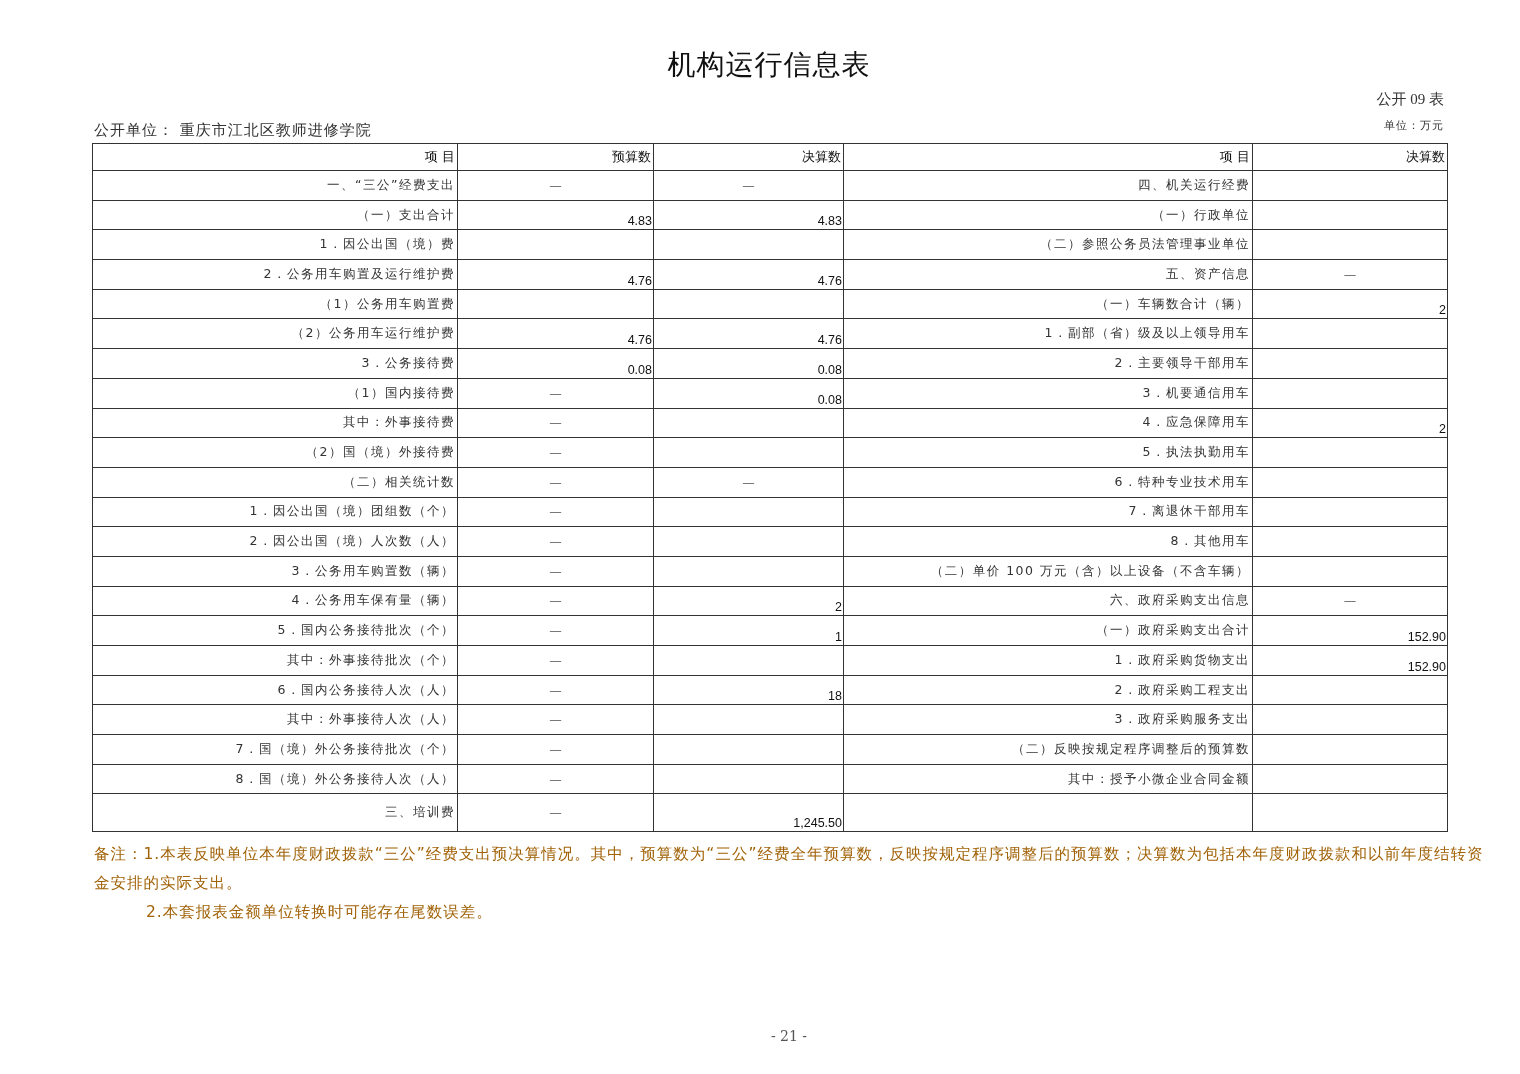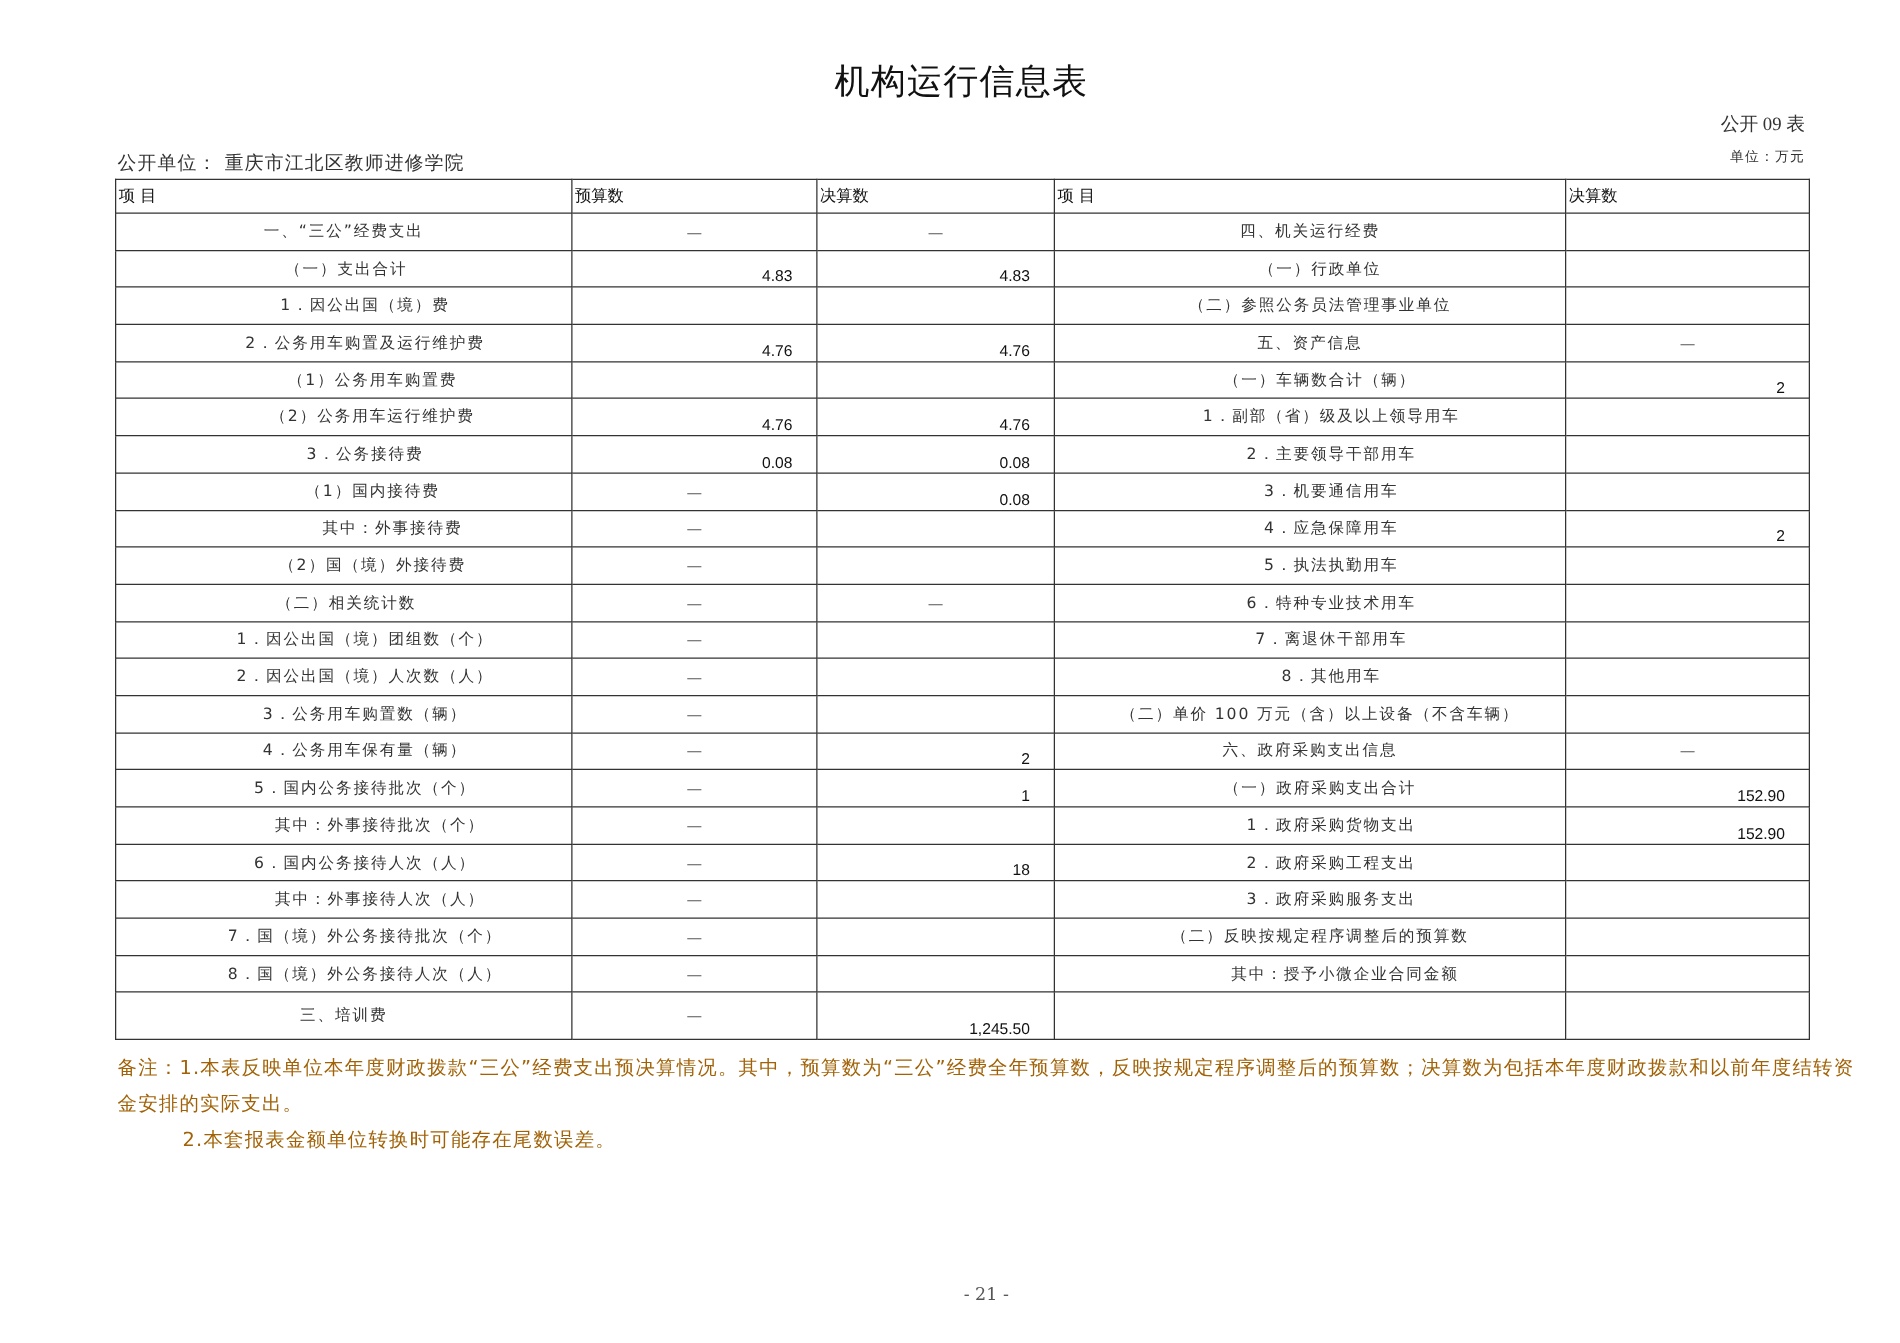--- a/index.html
+++ b/index.html
@@ -25,24 +25,24 @@
     position: absolute; left: 92px; top: 143px;
     border-collapse: collapse; table-layout: fixed;
     width: 1355px;
   }
   table.main td, table.main th {
     border: 1px solid #333;
     font-size: 12.5px; padding: 0 2px; height: 27.7px;
     white-space: nowrap; overflow: hidden; color: #333;
     font-weight: normal;
   }
-  table.main th { font-size: 13px; color: #111; text-align: left; height: 26px; }
-  table.main td.num { text-align: right; vertical-align: bottom; padding: 0 19px 1px 0; font-family: "Liberation Sans", sans-serif; font-size: 12.5px; color: #111; }
+  table.main th { font-size: 13px; color: #111; text-align: right; height: 26px; }
+  table.main td.num { text-align: right; vertical-align: bottom; padding: 0 1px 1px 0; font-family: "Liberation Sans", sans-serif; font-size: 12.5px; color: #111; }
   table.main td.dash { text-align: center; color: #666; }
-  table.main td.item { text-align: center; letter-spacing: 1.5px; }
+  table.main td.item { text-align: right; letter-spacing: 1.5px; }
   table.main tr.tall td { height: 36px; }
   .ind0 { padding-left: 2px !important; }
   .ind1 { padding-left: 6px !important; }
   .ind2 { padding-left: 36px !important; }
   .ind3 { padding-left: 48px !important; }
   .ind4 { padding-left: 80px !important; }
   .ind5 { padding-left: 60px !important; }
   .r-ind1 { padding-left: 18px !important; }
   .r-ind2 { padding-left: 36px !important; }
   .r-ind3 { padding-left: 58px !important; }

